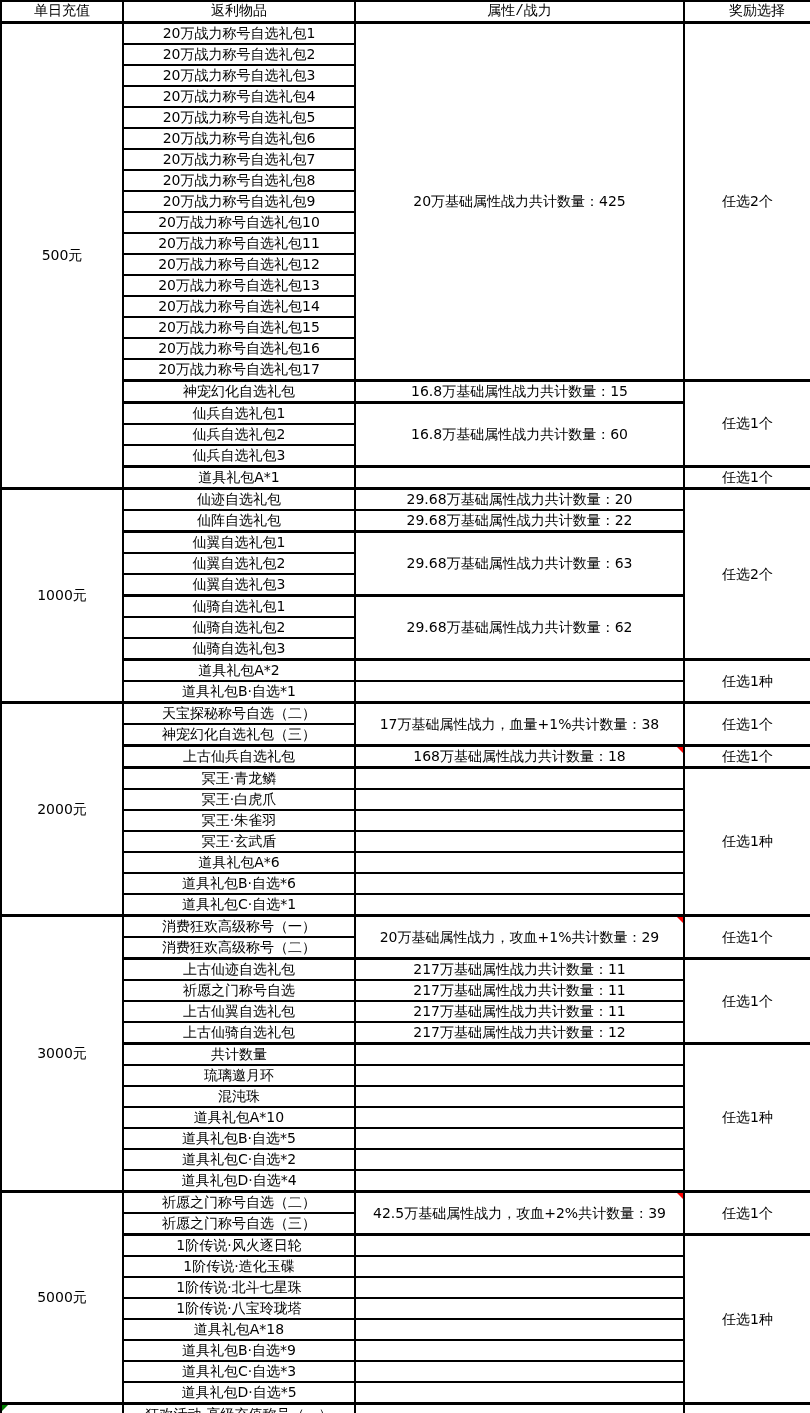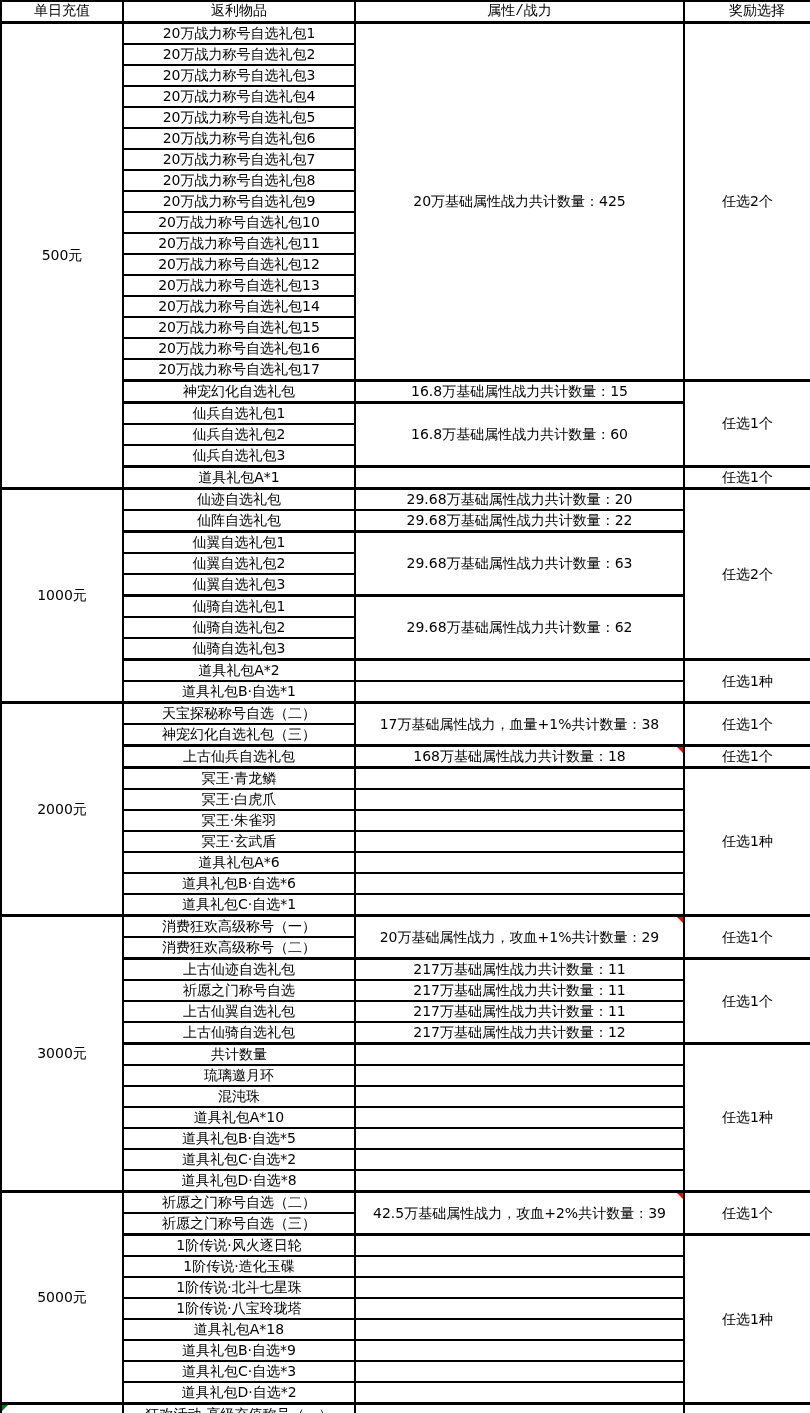--- a/index.html
+++ b/index.html
@@ -251,21 +251,21 @@
       </tr>
       <tr data-name="table-row">
         <td data-name="item-cell"><span data-name="item-cell-text">道具礼包B·自选*5</span></td>
         <td data-name="attr-cell" rowspan="1"><span data-name="attr-cell-text"></span></td>
       </tr>
       <tr data-name="table-row">
         <td data-name="item-cell"><span data-name="item-cell-text">道具礼包C·自选*2</span></td>
         <td data-name="attr-cell" rowspan="1"><span data-name="attr-cell-text"></span></td>
       </tr>
       <tr data-name="table-row">
-        <td data-name="item-cell"><span data-name="item-cell-text">道具礼包D·自选*8</span></td>
+        <td data-name="item-cell"><span data-name="item-cell-text">道具礼包D·自选*4</span></td>
         <td data-name="attr-cell" rowspan="1"><span data-name="attr-cell-text"></span></td>
       </tr>
       <tr data-name="table-row" class="t3">
         <td data-name="recharge-cell" rowspan="10"><span data-name="recharge-cell-text">5000元</span></td>
         <td data-name="item-cell"><span data-name="item-cell-text">祈愿之门称号自选（二）</span></td>
         <td data-name="attr-cell" rowspan="2"><span data-name="attr-cell-text">42.5万基础属性战力，攻血+2%共计数量：39</span><span class="marker red-tr" data-name="comment-marker"></span></td>
         <td data-name="reward-cell" rowspan="2"><span data-name="reward-cell-text">任选1个</span></td>
       </tr>
       <tr data-name="table-row">
         <td data-name="item-cell"><span data-name="item-cell-text">祈愿之门称号自选（三）</span></td>
@@ -293,21 +293,21 @@
       </tr>
       <tr data-name="table-row">
         <td data-name="item-cell"><span data-name="item-cell-text">道具礼包B·自选*9</span></td>
         <td data-name="attr-cell" rowspan="1"><span data-name="attr-cell-text"></span></td>
       </tr>
       <tr data-name="table-row">
         <td data-name="item-cell"><span data-name="item-cell-text">道具礼包C·自选*3</span></td>
         <td data-name="attr-cell" rowspan="1"><span data-name="attr-cell-text"></span></td>
       </tr>
       <tr data-name="table-row">
-        <td data-name="item-cell"><span data-name="item-cell-text">道具礼包D·自选*2</span></td>
+        <td data-name="item-cell"><span data-name="item-cell-text">道具礼包D·自选*5</span></td>
         <td data-name="attr-cell" rowspan="1"><span data-name="attr-cell-text"></span></td>
       </tr>
       <tr data-name="table-row" class="t3">
         <td data-name="recharge-cell" rowspan="8">
           <span class="marker green-tl" data-name="green-corner-marker"></span>
         </td>
         <td data-name="item-cell"><span data-name="item-cell-text">狂欢活动-高级充值称号（一）</span></td>
         <td data-name="attr-cell" rowspan="3"></td>
         <td data-name="reward-cell" rowspan="3"></td>
       </tr>

